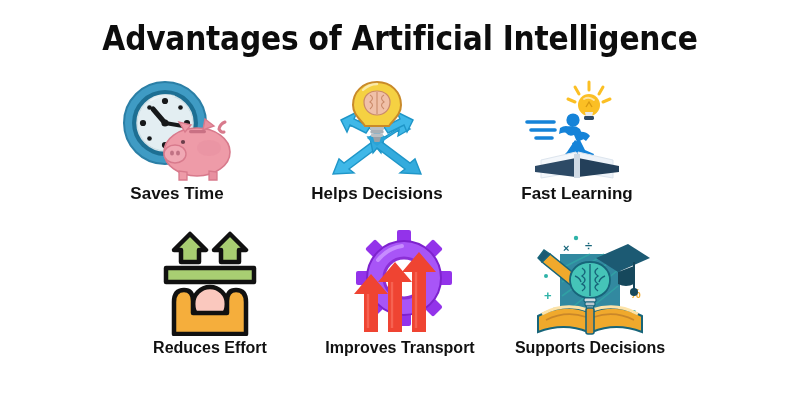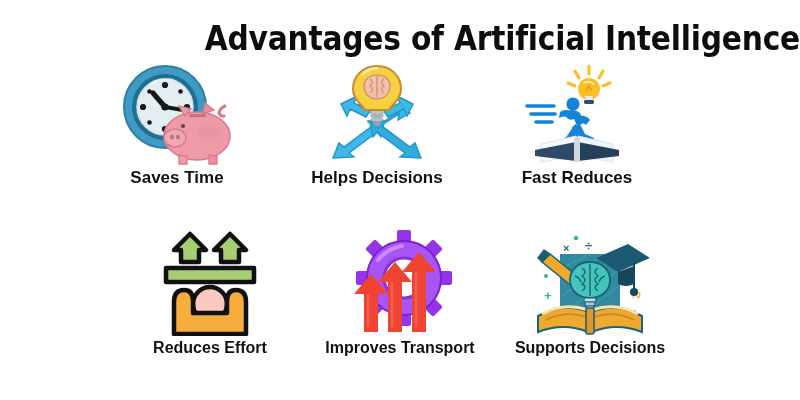--- a/index.html
+++ b/index.html
@@ -23,38 +23,38 @@
     background: #ffffff;
     box-sizing: border-box;
   }
 
   
   #title {
     position: absolute;
     left: 0;
     top: 20px;
     width: 800px;
-    text-align: right;
+    text-align: center;
     font-family: "DejaVu Sans Condensed", "Liberation Sans Narrow", "Liberation Sans", sans-serif;
     font-weight: bold;
     font-size: 33px;
     letter-spacing: -0.2px;
     color: #0d0d0d;
     line-height: 38px;
     white-space: nowrap;
   }
 
   
   .row {
     position: absolute;
     display: flex;
     justify-content: center;
     align-items: flex-start;
   }
-  #row-1 { left: 0; top: 62px; width: 754px; }
+  #row-1 { left: 0; top: 78px; width: 754px; }
   #row-2 { left: 0; top: 228px; width: 800px; }
 
   .item {
     display: flex;
     flex-direction: column;
     align-items: center;
     justify-content: flex-start;
   }
   #row-1 .item { width: 200px; }
   #row-2 .item { width: 190px; }
@@ -210,21 +210,21 @@
             <path d="M63 62 l5 10 l9 4 l-3 7 l-13 -6 l-6 -12 z"></path>
           </g>
 
           <path d="M24 82 L59 74 L59 94 L24 100 Z" fill="#f4f7fb" stroke="#dde5ee" stroke-width="1"></path>
           <path d="M96 82 L61 74 L61 94 L96 100 Z" fill="#eef3f9" stroke="#dde5ee" stroke-width="1"></path>
           <path d="M18 88 L59 80 L59 99 L18 94 Z" fill="#2d4a66"></path>
           <path d="M102 88 L61 80 L61 99 L102 94 Z" fill="#24405a"></path>
           <rect x="57" y="76" width="6" height="24" fill="#cfd9e4"></rect>
         </svg>
       </div>
-      <div class="item-label">Fast Reduces</div>
+      <div class="item-label">Fast Learning</div>
     </div>
 
   </div>
 
   <div class="row" id="row-2">
 
     <div class="item">
       <div class="icon-box">
         <svg class="icon-svg" viewBox="0 0 120 108" xmlns="http://www.w3.org/2000/svg" aria-hidden="true">
 

